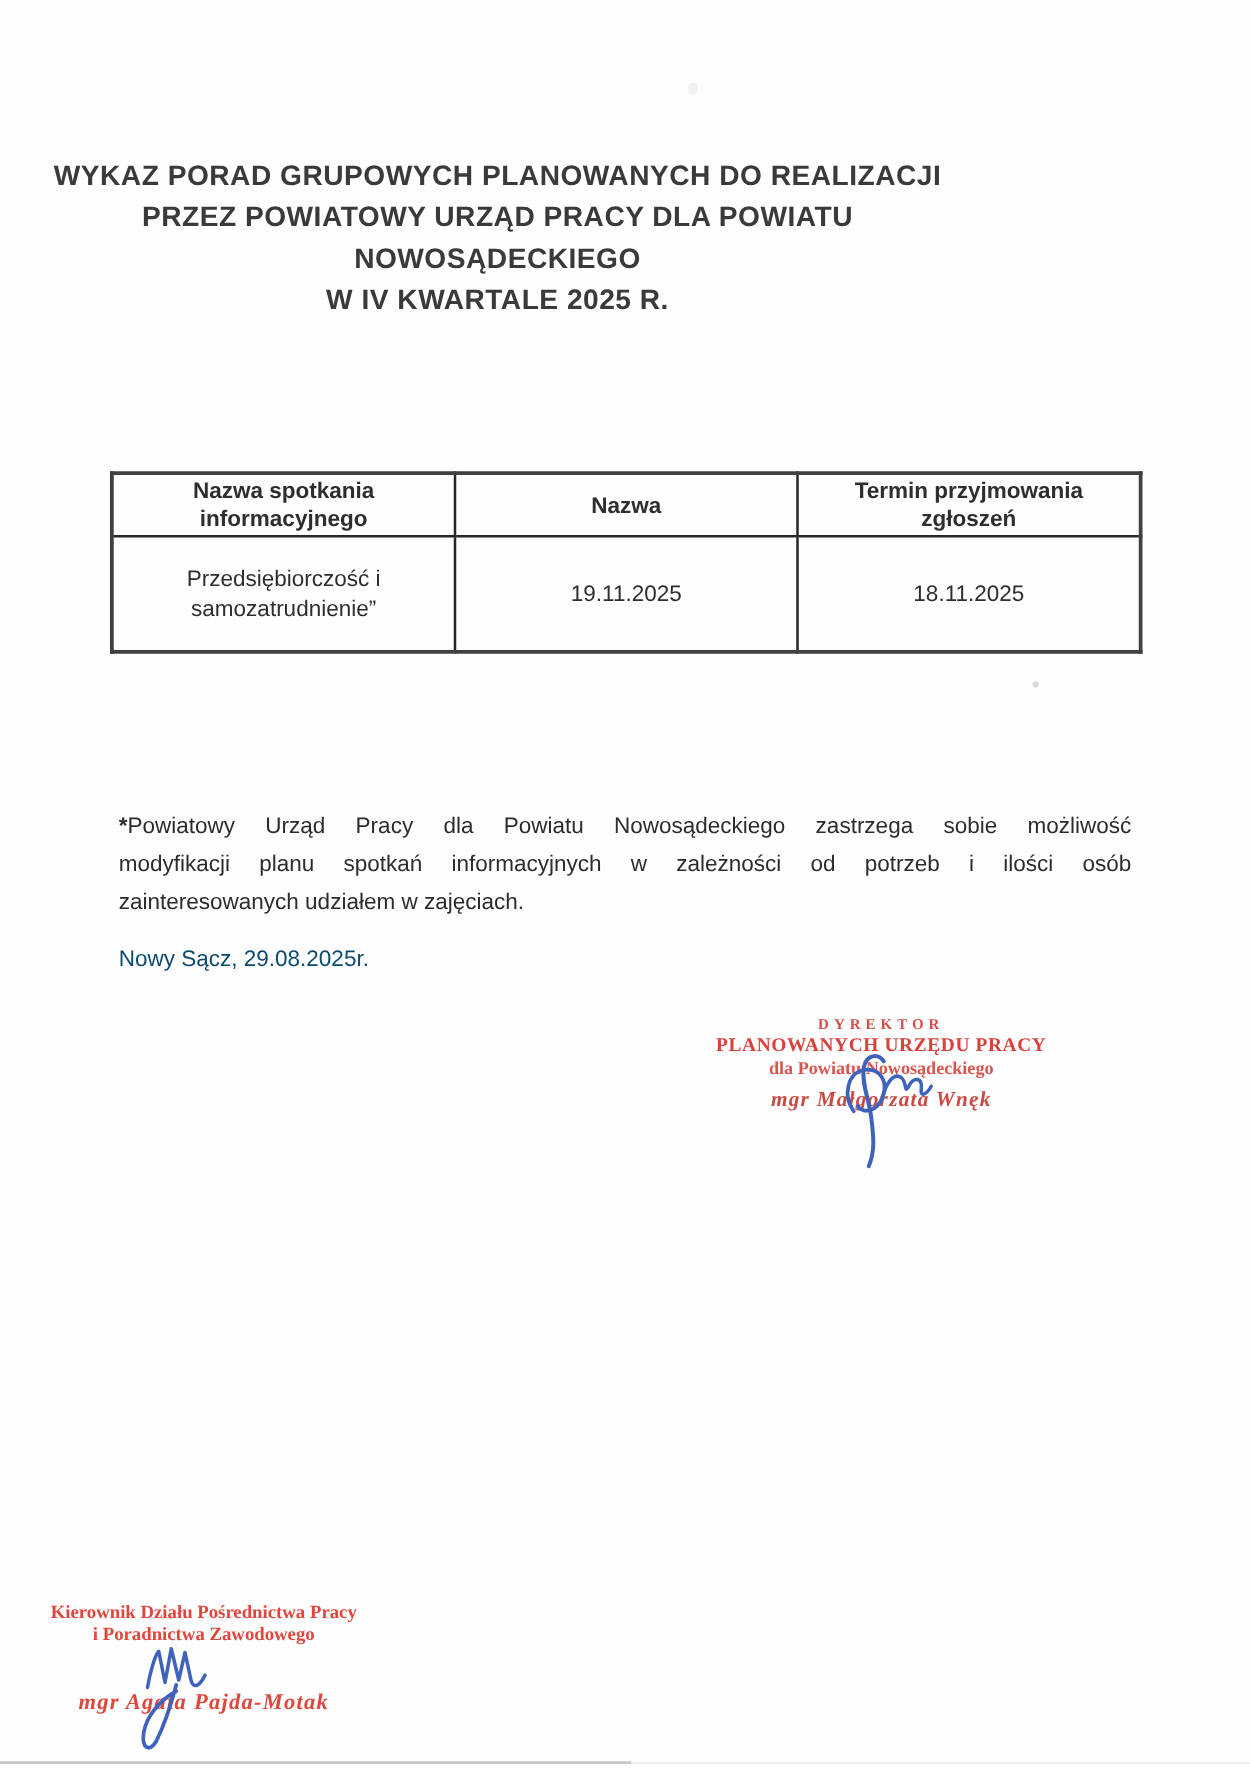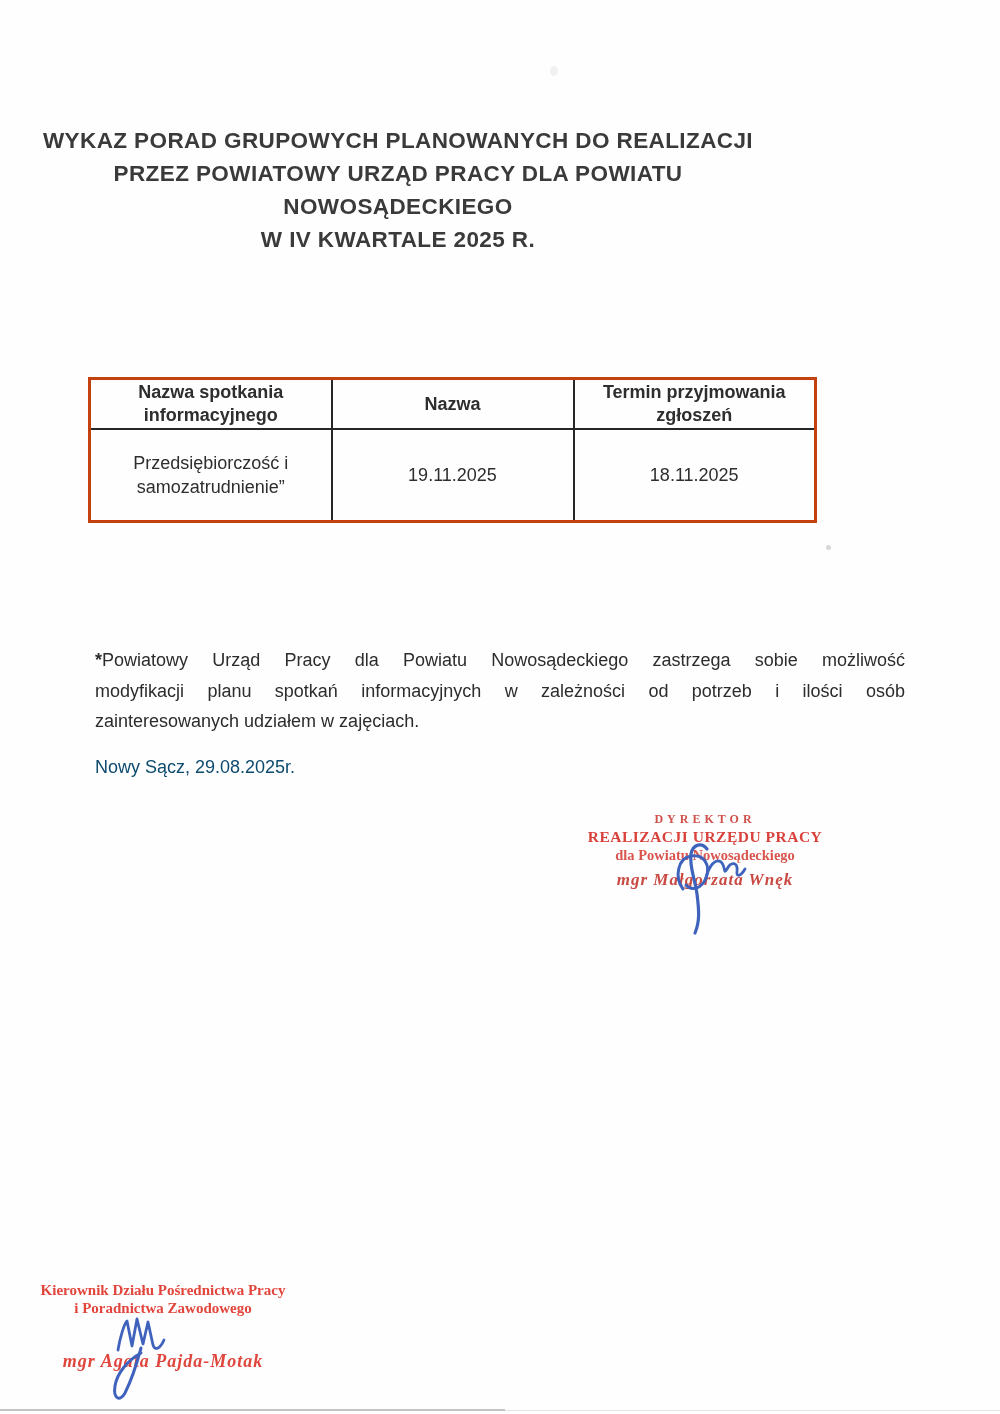--- a/index.html
+++ b/index.html
@@ -16,23 +16,23 @@
   
   .title-block {
     position: absolute; top: 124px; left: 0; width: 796px;
     text-align: center;
     font-size: 22.5px; font-weight: bold; line-height: 33px;
     letter-spacing: 0.4px; color: #3a3a3a;
   }
 
   
   table.schedule {
-    position: absolute; left: 88px; top: 377px; width: 729px;
+    position: absolute; left: 88px; top: 377px; width: 826px;
     border-collapse: collapse; table-layout: fixed;
-    border: 3px solid #c2410c;
+    border: 3px solid #404040;
   }
   table.schedule th, table.schedule td {
     border: 2px solid #272727;
     text-align: center; vertical-align: middle;
     font-size: 18px; color: #2e2e2e;
   }
   table.schedule th {
     height: 48px; font-weight: bold; line-height: 23px; padding: 1px 10px;
   }
   table.schedule td {
@@ -119,21 +119,21 @@
   <div class="footnote">
     <div class="just"><span class="marker">*</span><span>Powiatowy Urząd Pracy dla Powiatu Nowosądeckiego zastrzega sobie możliwość</span></div>
     <div class="just">modyfikacji planu spotkań informacyjnych w zależności od potrzeb i ilości osób</div>
     <div class="last">zainteresowanych udziałem w zajęciach.</div>
   </div>
 
   <div class="place-date">Nowy Sącz, 29.08.2025r.</div>
 
   <div class="director-stamp">
     <div class="l1">DYREKTOR</div>
-    <div class="l2">REALIZACJI URZĘDU PRACY</div>
+    <div class="l2">PLANOWANYCH URZĘDU PRACY</div>
     <div class="l3">dla Powiatu Nowosądeckiego</div>
     <div class="name">mgr Małgorzata Wnęk</div>
   </div>
 
   <svg class="sig" style="left:645px; top:835px;" width="115" height="105" viewBox="0 0 115 105">
     <path d="M 62 14 C 57 7, 48 9, 46 19 C 44 31, 50 44, 52 59 C 54 75, 55 86, 50 98" stroke-width="3.2"></path>
     <path d="M 38 54 C 29 42, 33 23, 46 21 C 59 19, 66 30, 61 43 C 57 53, 47 57, 41 50" stroke-width="3"></path>
     <path d="M 61 43 C 64 31, 70 23, 76 27 C 81 31, 78 41, 82 34 C 86 26, 93 27, 92 36 C 91 43, 96 41, 100 34" stroke-width="2.8"></path>
   </svg>
 

